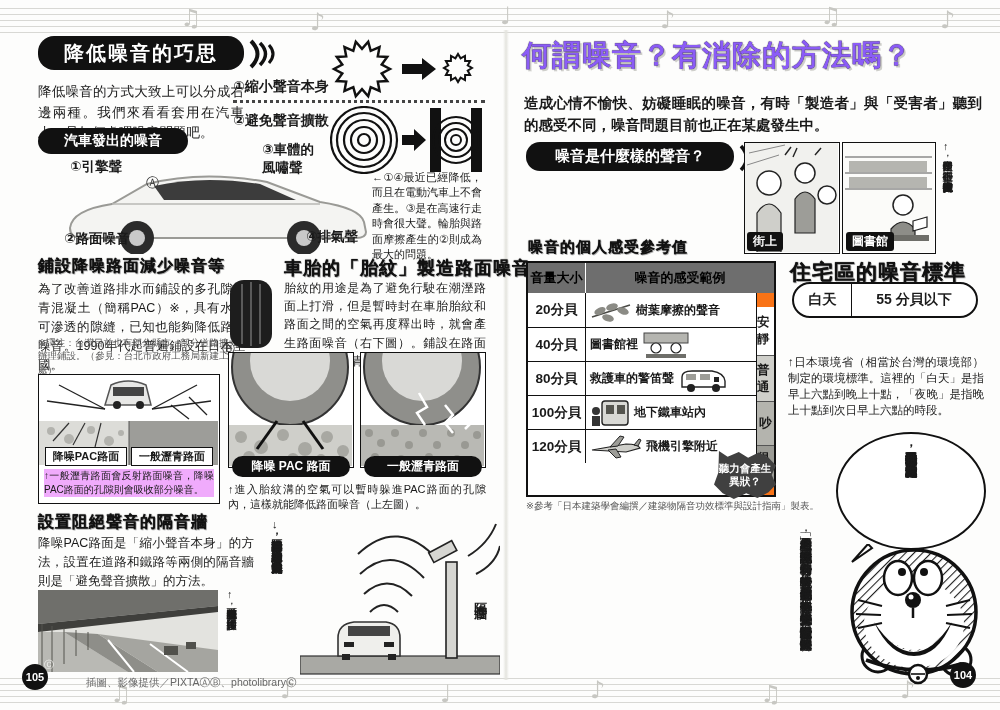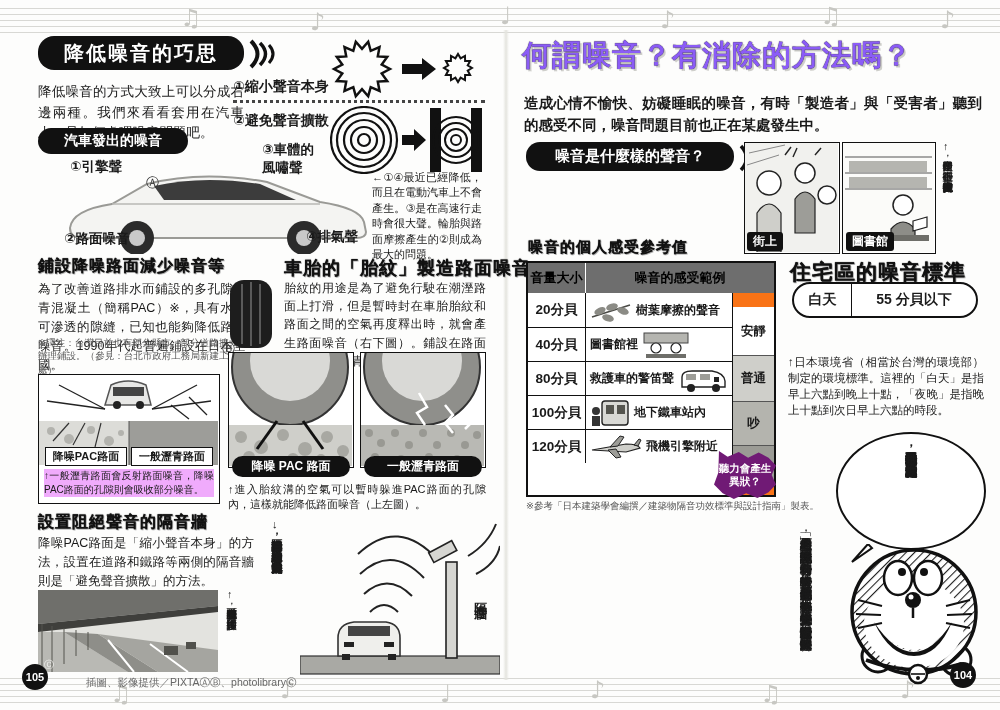--- a/index.html
+++ b/index.html
@@ -27,23 +27,23 @@
   .marker { font-size:13px; color:#333; }
 
   
   .ntable { border:2px solid #111; background:#fff; }
   .ntable .hdr { display:flex; height:30px; background:#6e6e6e; color:#000000; font-weight:bold; font-size:13px; }
   .ntable .hdr .h1 { width:58px; display:flex; align-items:center; justify-content:center; border-right:1px solid #fff; }
   .ntable .hdr .h2 { flex:1; display:flex; align-items:center; justify-content:center; }
   .nrow { display:flex; height:34px; border-top:1.5px solid #111; }
   .nrow .db { width:58px; display:flex; align-items:center; justify-content:center; font-weight:bold; font-size:13.5px; border-right:1.5px solid #111; }
   .nrow .ex { flex:1; display:flex; align-items:center; gap:4px; padding:0 4px; font-weight:bold; font-size:12px; }
-  .feelstrip { position:absolute; top:30px; right:0; width:42px; bottom:0; border-left:1.5px solid #111; background:#f97316; }
+  .feelstrip { position:absolute; top:30px; right:0; width:18px; bottom:0; border-left:1.5px solid #111; background:#f97316; }
   .feel { position:absolute; left:0; right:0; display:flex; align-items:center; justify-content:center; font-weight:bold; font-size:12.5px; border-top:1px solid #555; }
-  .warn { position:absolute; background:#701a75; color:#fff; font-weight:bold; font-size:10.5px; line-height:1.25;
+  .warn { position:absolute; background:#404040; color:#fff; font-weight:bold; font-size:10.5px; line-height:1.25;
     display:flex; align-items:center; justify-content:center; text-align:center;
     clip-path:polygon(8% 0,22% 12%,40% 2%,55% 14%,72% 3%,88% 14%,100% 30%,93% 50%,100% 70%,88% 86%,70% 98%,52% 88%,32% 100%,14% 88%,0 70%,7% 45%);font-family:Liberation Serif, serif; }
 
   .stdtable { border:2px solid #111; background:#fff; }
   .stdrow { display:flex; height:32px; }
   .stdrow + .stdrow { border-top:1.5px solid #111; }
   .stdrow .p { width:58px; border-right:1.5px solid #111; display:flex; align-items:center; justify-content:center; font-weight:bold; font-size:14px; }
   .stdrow .v { flex:1; display:flex; align-items:center; justify-content:center; font-weight:bold; font-size:14px; }
 
   .panel { background:#fff; border:1.5px solid #111; }

